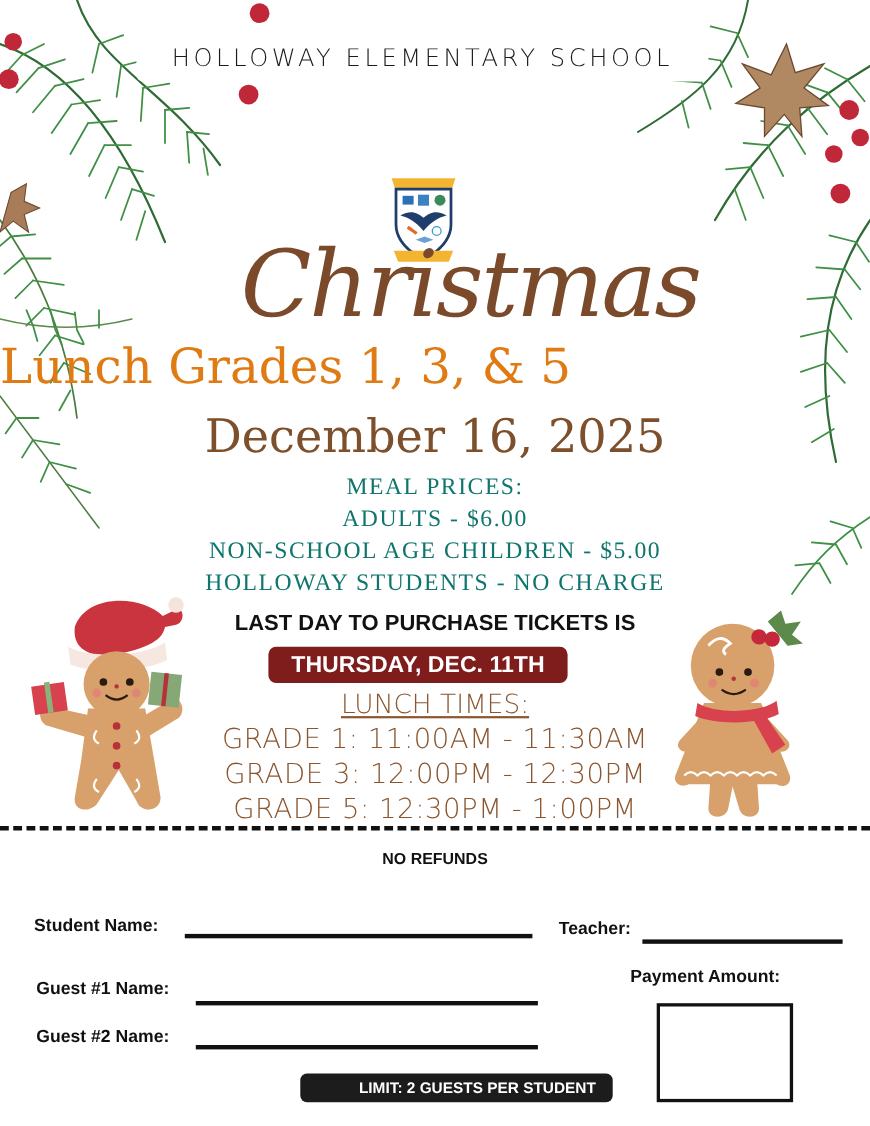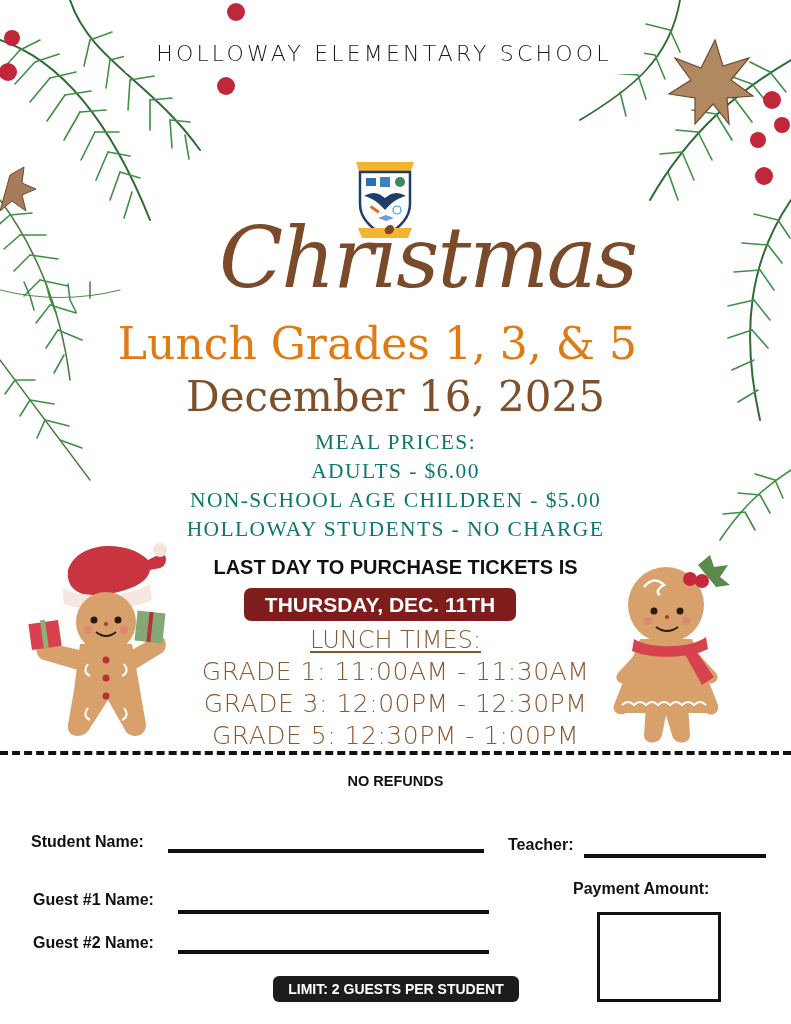--- a/index.html
+++ b/index.html
@@ -10,21 +10,21 @@
   
   .school-banner { left:124px; top:32px; width:520px; height:42px; background:#fff; border-radius:6px;
     display:flex; align-items:center; justify-content:center; }
   .school-banner span { font-family:"DejaVu Sans", sans-serif; font-size:22px; letter-spacing:3.2px; color:#1a1a1a; font-weight:300; }
 
   .crest { left:352px; top:152px; width:66px; height:90px; }
 
   .script-title { left:0; width:791px; top:208px; text-align:center; font-family:"DejaVu Serif", serif;
     font-style:italic; font-size:84px; color:#7b4a2a; letter-spacing:-2px; line-height:100px;padding-left:32px; }
 
-  .lunch-title { left:0; width:637px; top:316px; text-align:right; font-family:"DejaVu Serif", serif;
+  .lunch-title { left:0; width:637px; top:306px; text-align:left; font-family:"DejaVu Serif", serif;
     font-size:44px; color:#e07b14; line-height:56px; }
   .date-title { left:0; width:791px; top:370px; text-align:center; font-family:"DejaVu Serif", serif;
     font-size:42px; color:#7d4f2b; line-height:54px; }
 
   .prices { left:0; width:791px; top:428px; text-align:center; font-family:Liberation Serif, serif;
     font-size:21.5px; color:#0f766e; line-height:29px; letter-spacing:1.4px; font-weight:300; }
 
   .last-day { left:0; width:791px; top:556px; text-align:center; font-family:"Liberation Sans", sans-serif;
     font-weight:bold; font-size:20px; color:#111; }
   .deadline-pill { left:244px; top:588px; width:272px; height:33px; background:#7f1d1d; border-radius:7px;
@@ -41,21 +41,21 @@
   .return-note { left:0; width:791px; top:770px; text-align:center; font-family:"Liberation Sans", sans-serif;
     font-weight:bold; font-size:14.5px; color:#111; line-height:22px; }
 
   .field-label { font-family:"Liberation Sans", sans-serif; font-weight:bold; font-size:16px; color:#111; }
   .line { position:absolute; height:0; border-top:4px solid #111; }
 
   .pay-box { left:597px; top:912px; width:118px; height:84px; border:3px solid #111; background:#fff; }
 
   .limit-badge { left:273px; top:976px; width:246px; height:26px; background:#1c1c1c; border-radius:6px;
     color:#fff; font-family:"Liberation Sans", sans-serif; font-weight:bold; font-size:14px;
-    display:flex; align-items:center; justify-content:center; }
+    display:flex; align-items:center; justify-content:center;padding-left:38px; }
 </style>
 </head>
 <body>
 
 <svg class="deco" style="left:0;top:0" width="260" height="500" viewBox="0 0 260 500">
   <g stroke="#3f8f45" stroke-width="1.6" fill="none" stroke-linecap="round">
     <path d="M0 40 C60 60 110 120 150 220" stroke="#2e6b35" stroke-width="2"></path>
     <path d="M20 50 l-18 20 M35 62 l-20 22 M50 78 l-20 24 M65 95 l-18 26 M80 112 l-16 28 M95 132 l-14 28 M108 152 l-12 28 M120 172 l-10 28 M132 192 l-8 26"></path>
     <path d="M20 50 l20 -10 M35 62 l24 -8 M50 78 l26 -6 M65 95 l26 -4 M80 112 l26 -2 M95 132 l24 0 M108 152 l22 4 M120 172 l20 6"></path>
     <path d="M70 0 C90 60 150 80 200 150" stroke="#2e6b35" stroke-width="2"></path>

